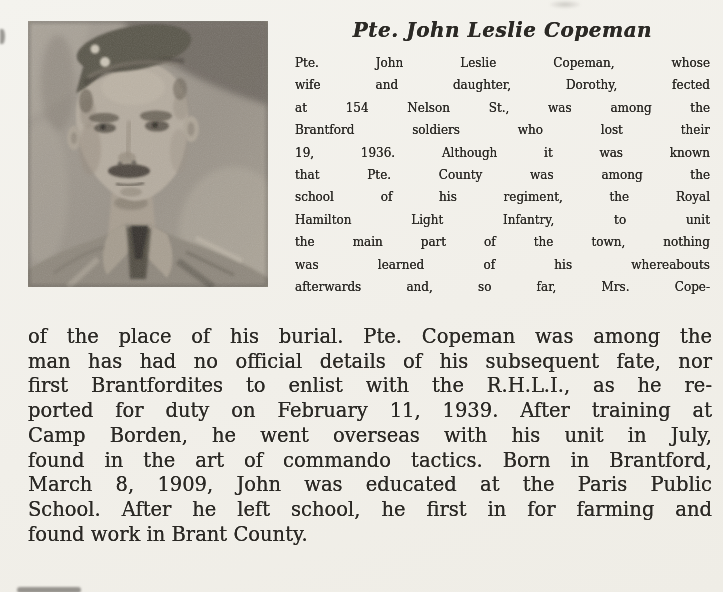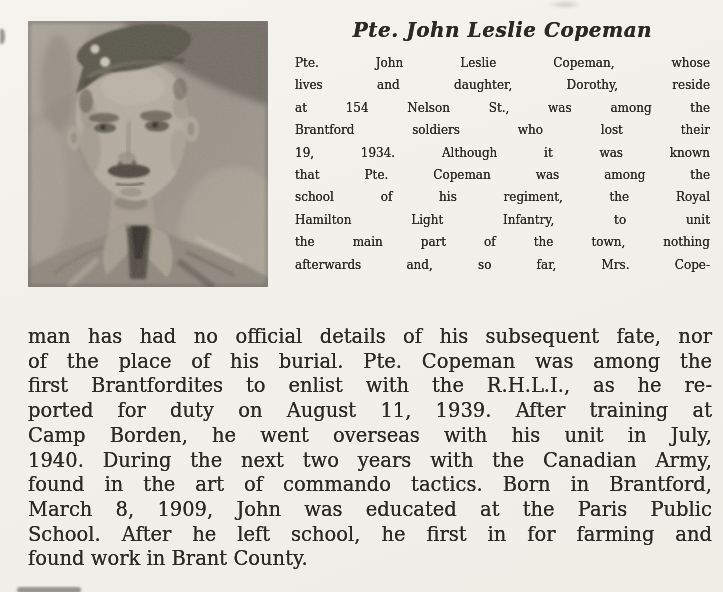--- a/index.html
+++ b/index.html
@@ -139,38 +139,38 @@
 
       <rect width="240" height="266" filter="url(#grain)" opacity="0.35"></rect>
       <rect x="1" y="1" width="238" height="264" fill="none" stroke="#3b362f" stroke-opacity=".3" stroke-width="2" filter="url(#f2)"></rect>
     </svg>
   </div>
 
   <h1 class="heading">Pte. John Leslie Copeman</h1>
 
   <div class="column">
       <div class="tline">Pte. John Leslie Copeman, whose</div>
-      <div class="tline">lives and daughter, Dorothy, reside</div>
+      <div class="tline">wife and daughter, Dorothy, fected</div>
       <div class="tline">at 154 Nelson St., was among the</div>
       <div class="tline">Brantford soldiers who lost their</div>
-      <div class="tline">19, 1934. Although it was known</div>
-      <div class="tline">that Pte. Copeman was among the</div>
+      <div class="tline">19, 1936. Although it was known</div>
+      <div class="tline">that Pte. County was among the</div>
       <div class="tline">school of his regiment, the Royal</div>
       <div class="tline">Hamilton Light Infantry, to unit</div>
       <div class="tline">the main part of the town, nothing</div>
+      <div class="tline">was learned of his whereabouts</div>
       <div class="tline">afterwards and, so far, Mrs. Cope-</div>
     </div>
 
   <div class="bottom">
+      <div class="tline">of the place of his burial. Pte. Copeman was among the</div>
       <div class="tline">man has had no official details of his subsequent fate, nor</div>
-      <div class="tline">of the place of his burial. Pte. Copeman was among the</div>
       <div class="tline">first Brantfordites to enlist with the R.H.L.I., as he re-</div>
-      <div class="tline">ported for duty on August 11, 1939. After training at</div>
+      <div class="tline">ported for duty on February 11, 1939. After training at</div>
       <div class="tline">Camp Borden, he went overseas with his unit in July,</div>
-      <div class="tline">1940. During the next two years with the Canadian Army,</div>
       <div class="tline">found in the art of commando tactics. Born in Brantford,</div>
       <div class="tline">March 8, 1909, John was educated at the Paris Public</div>
       <div class="tline">School. After he left school, he first in for farming and</div>
       <div class="tline">found work in Brant County.</div>
     </div>
 
   <div class="a-left"></div>
   <div class="a-bottom"></div>
   <div class="a-top"></div>
 </div>

